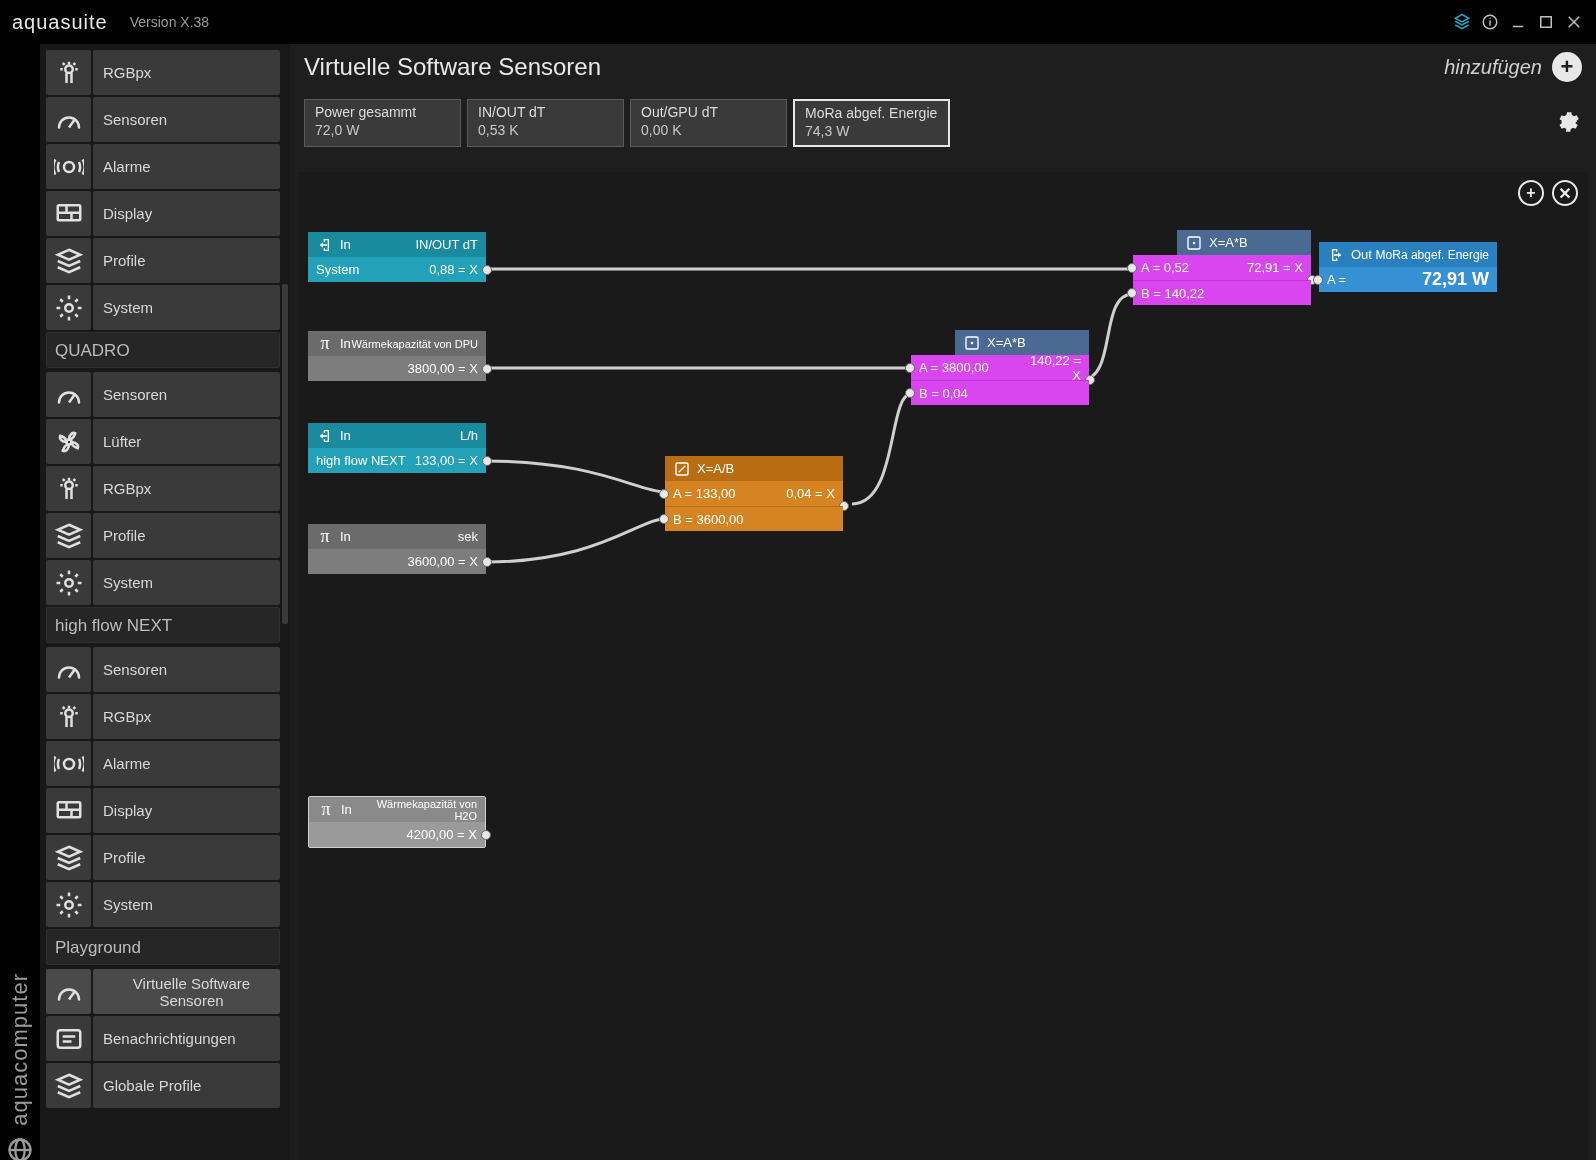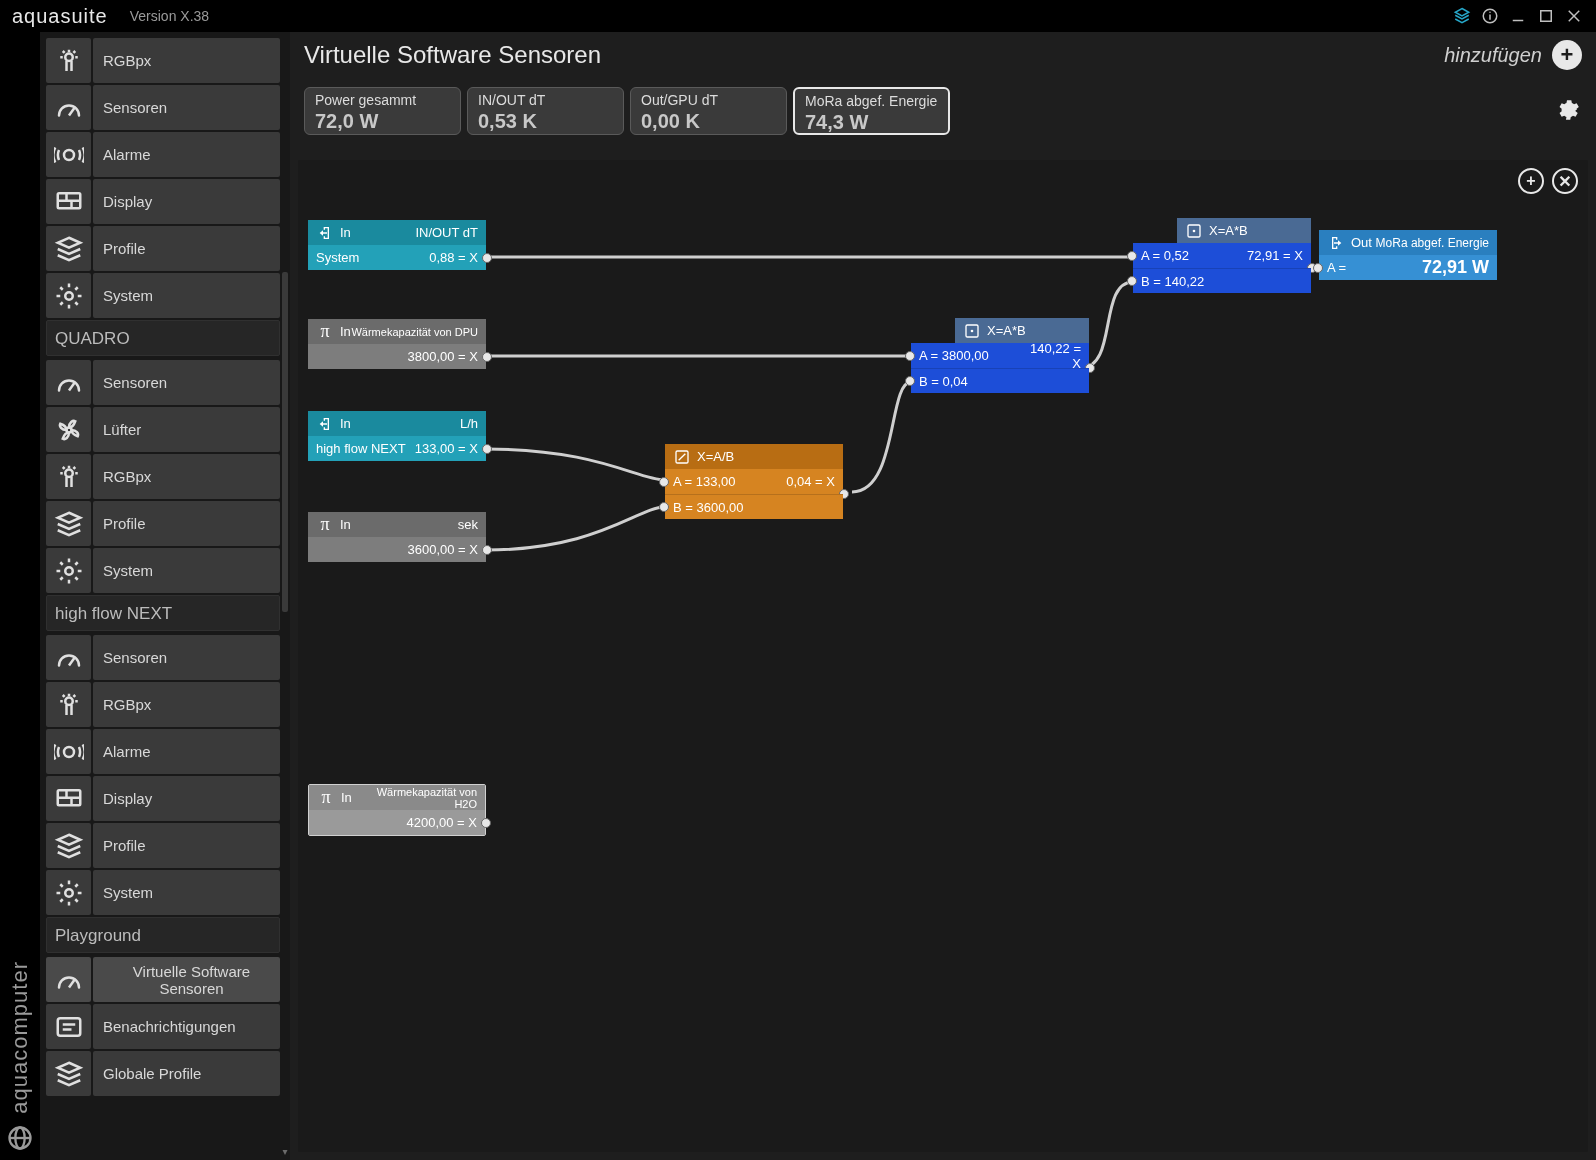--- a/index.html
+++ b/index.html
@@ -1,19 +1,19 @@
 <!DOCTYPE html>
 <html><head>
 <meta charset="utf-8">
 <style>
 * { margin:0; padding:0; box-sizing:border-box; font-family:"Segoe UI",Arial,sans-serif; }
 html,body { width:1596px; height:1160px; background:#181818; color:#d0d0d0; overflow:hidden; }
 
 
-.titlebar { height:32px; background:#000; display:flex; align-items:center; padding:0 8px 0 12px; }
+.titlebar { height:44px; background:#000; display:flex; align-items:center; padding:0 8px 0 12px; }
 .titlebar .brand { font-size:20px; font-weight:300; letter-spacing:1px; color:#e8e8e8; }
 .titlebar .ver { font-size:14px; color:#9a9a9a; margin-left:22px; }
 .titlebar .spacer { flex:1; }
 .titlebar .tbicon { width:28px; height:28px; display:flex; align-items:center; justify-content:center; cursor:pointer; color:#bfbfbf; }
 .titlebar .tbicon.layers { color:#26a7c9; }
 .titlebar .tbicon svg { width:18px; height:18px; }
 
 
 .shell { display:flex; height:1128px; }
 .leftcol { width:40px; background:#000; display:flex; flex-direction:column; justify-content:flex-end; align-items:center; padding-bottom:8px; }
@@ -35,24 +35,24 @@
 
 
 .content { flex:1; background:#1e1e1e; display:flex; flex-direction:column; }
 .page-header { height:46px; display:flex; align-items:center; padding:0 14px; background:#1e1e1e; }
 .page-header .title { font-size:24px; font-weight:300; color:#e8e8e8; }
 .page-header .spacer { flex:1; }
 .page-header .addlbl { font-size:20px; color:#cfcfcf; margin-right:10px;font-style:italic; }
 .page-header .addbtn { width:30px; height:30px; border-radius:15px; background:#e8e8e8; color:#1e1e1e; display:flex; align-items:center; justify-content:center; font-size:22px; font-weight:700; cursor:pointer; }
 
 .sensor-strip { height:66px; background:#1e1e1e; display:flex; align-items:center; padding:0 14px; gap:6px; }
-.sensor-card { width:157px; height:48px; border:1px solid #5a5a5a; background:#3a3a3a; padding:4px 10px; cursor:pointer; border-radius:6px; }
+.sensor-card { width:157px; height:48px; border:1px solid #5a5a5a; background:#3a3a3a; padding:4px 10px; cursor:pointer; border-radius:0; }
 .sensor-card.selected { border:2px solid #e8e8e8; }
 .sensor-card .sc-t { font-size:14px; color:#dcdcdc; }
-.sensor-card .sc-v { font-size:20px; color:#c8c8c8; margin-top:2px;font-weight:bold; }
+.sensor-card .sc-v { font-size:14px; color:#c8c8c8; margin-top:2px; }
 .sensor-strip .spacer { flex:1; }
 .sensor-strip .gear { width:28px; height:28px; color:#e8e8e8; cursor:pointer; }
 .sensor-strip .gear svg { width:26px; height:26px; }
 
 .canvas-wrap { flex:1; margin:16px 8px 8px 8px; background:#1a1a1a; position:relative; border-radius:2px; }
 .canvas-toolbar { position:absolute; top:8px; right:10px; display:flex; gap:8px; }
 .canvas-toolbar .cbtn { width:26px; height:26px; border-radius:13px; border:2px solid #e8e8e8; color:#e8e8e8; display:flex; align-items:center; justify-content:center; font-size:16px; font-weight:700; cursor:pointer; }
 
 
 .node { position:absolute; border-radius:2px; font-size:13px; color:#fff; }
@@ -64,21 +64,21 @@
 .node .micon svg { width:16px; height:16px; }
 .node.teal .hdr { background:#1a8a9e; }
 .node.teal .body { background:#23a1b8; }
 .node.gray .hdr { background:#6b6b6b; }
 .node.gray .body { background:#7d7d7d; }
 .node.gray2 .hdr { background:#8a8a8a; }
 .node.gray2 .body { background:#9a9a9a; }
 .node.orange .hdr { background:#b86d13; }
 .node.orange .body { background:#d68421; }
 .node.blue .hdr { background:#4a6a94;margin-left:44px; }
-.node.blue .body { background:#1d4ed8;gap:32px; }
+.node.blue .body { background:#d946ef;gap:32px; }
 .node.out .hdr { background:#2a7fbf; }
 .node.out .body { background:#3690d4; }
 .node.out .bigv { font-size:18px; font-weight:600; }
 
 .port { position:absolute; width:10px; height:10px; border-radius:5px; background:#e8e8e8; border:1px solid #666; top:50%; transform:translateY(-50%); }
 .port.right { right:-6px; }
 .port.left { left:-6px; }
 
 svg.wires { position:absolute; left:0; top:0; width:100%; height:100%; pointer-events:none; }
 svg.wires path { stroke:#cfcfcf; stroke-width:3; fill:none; }

